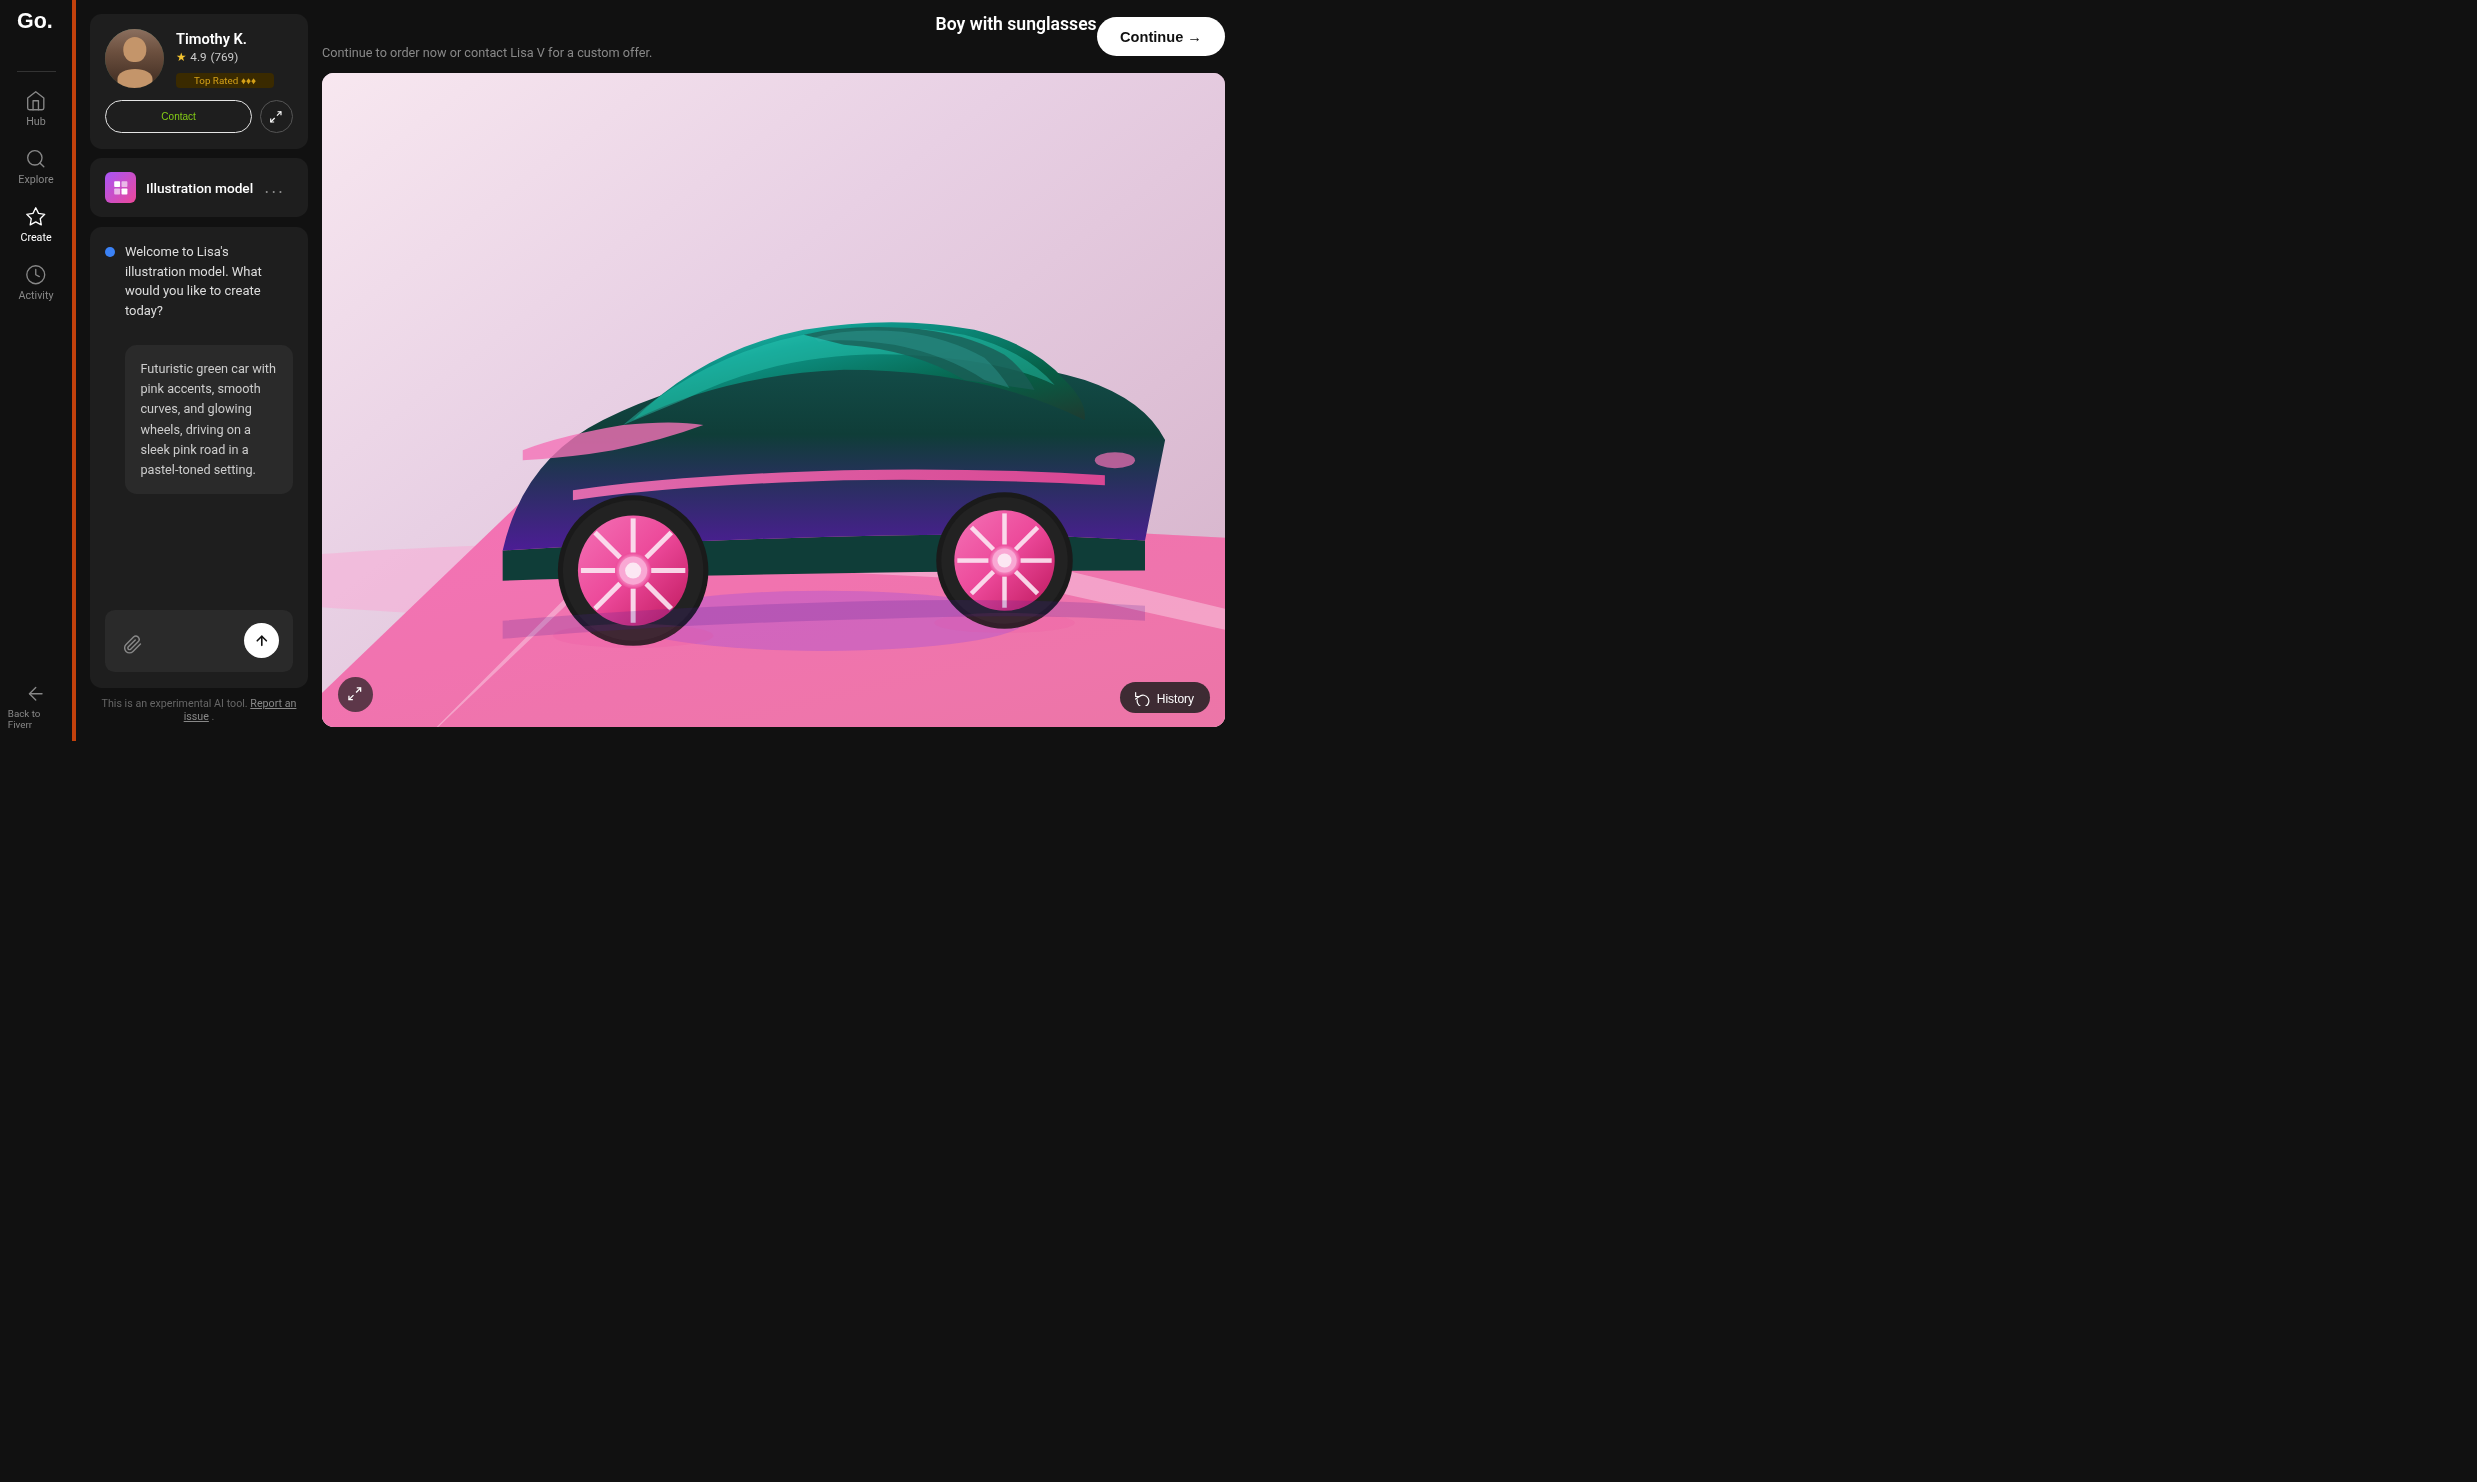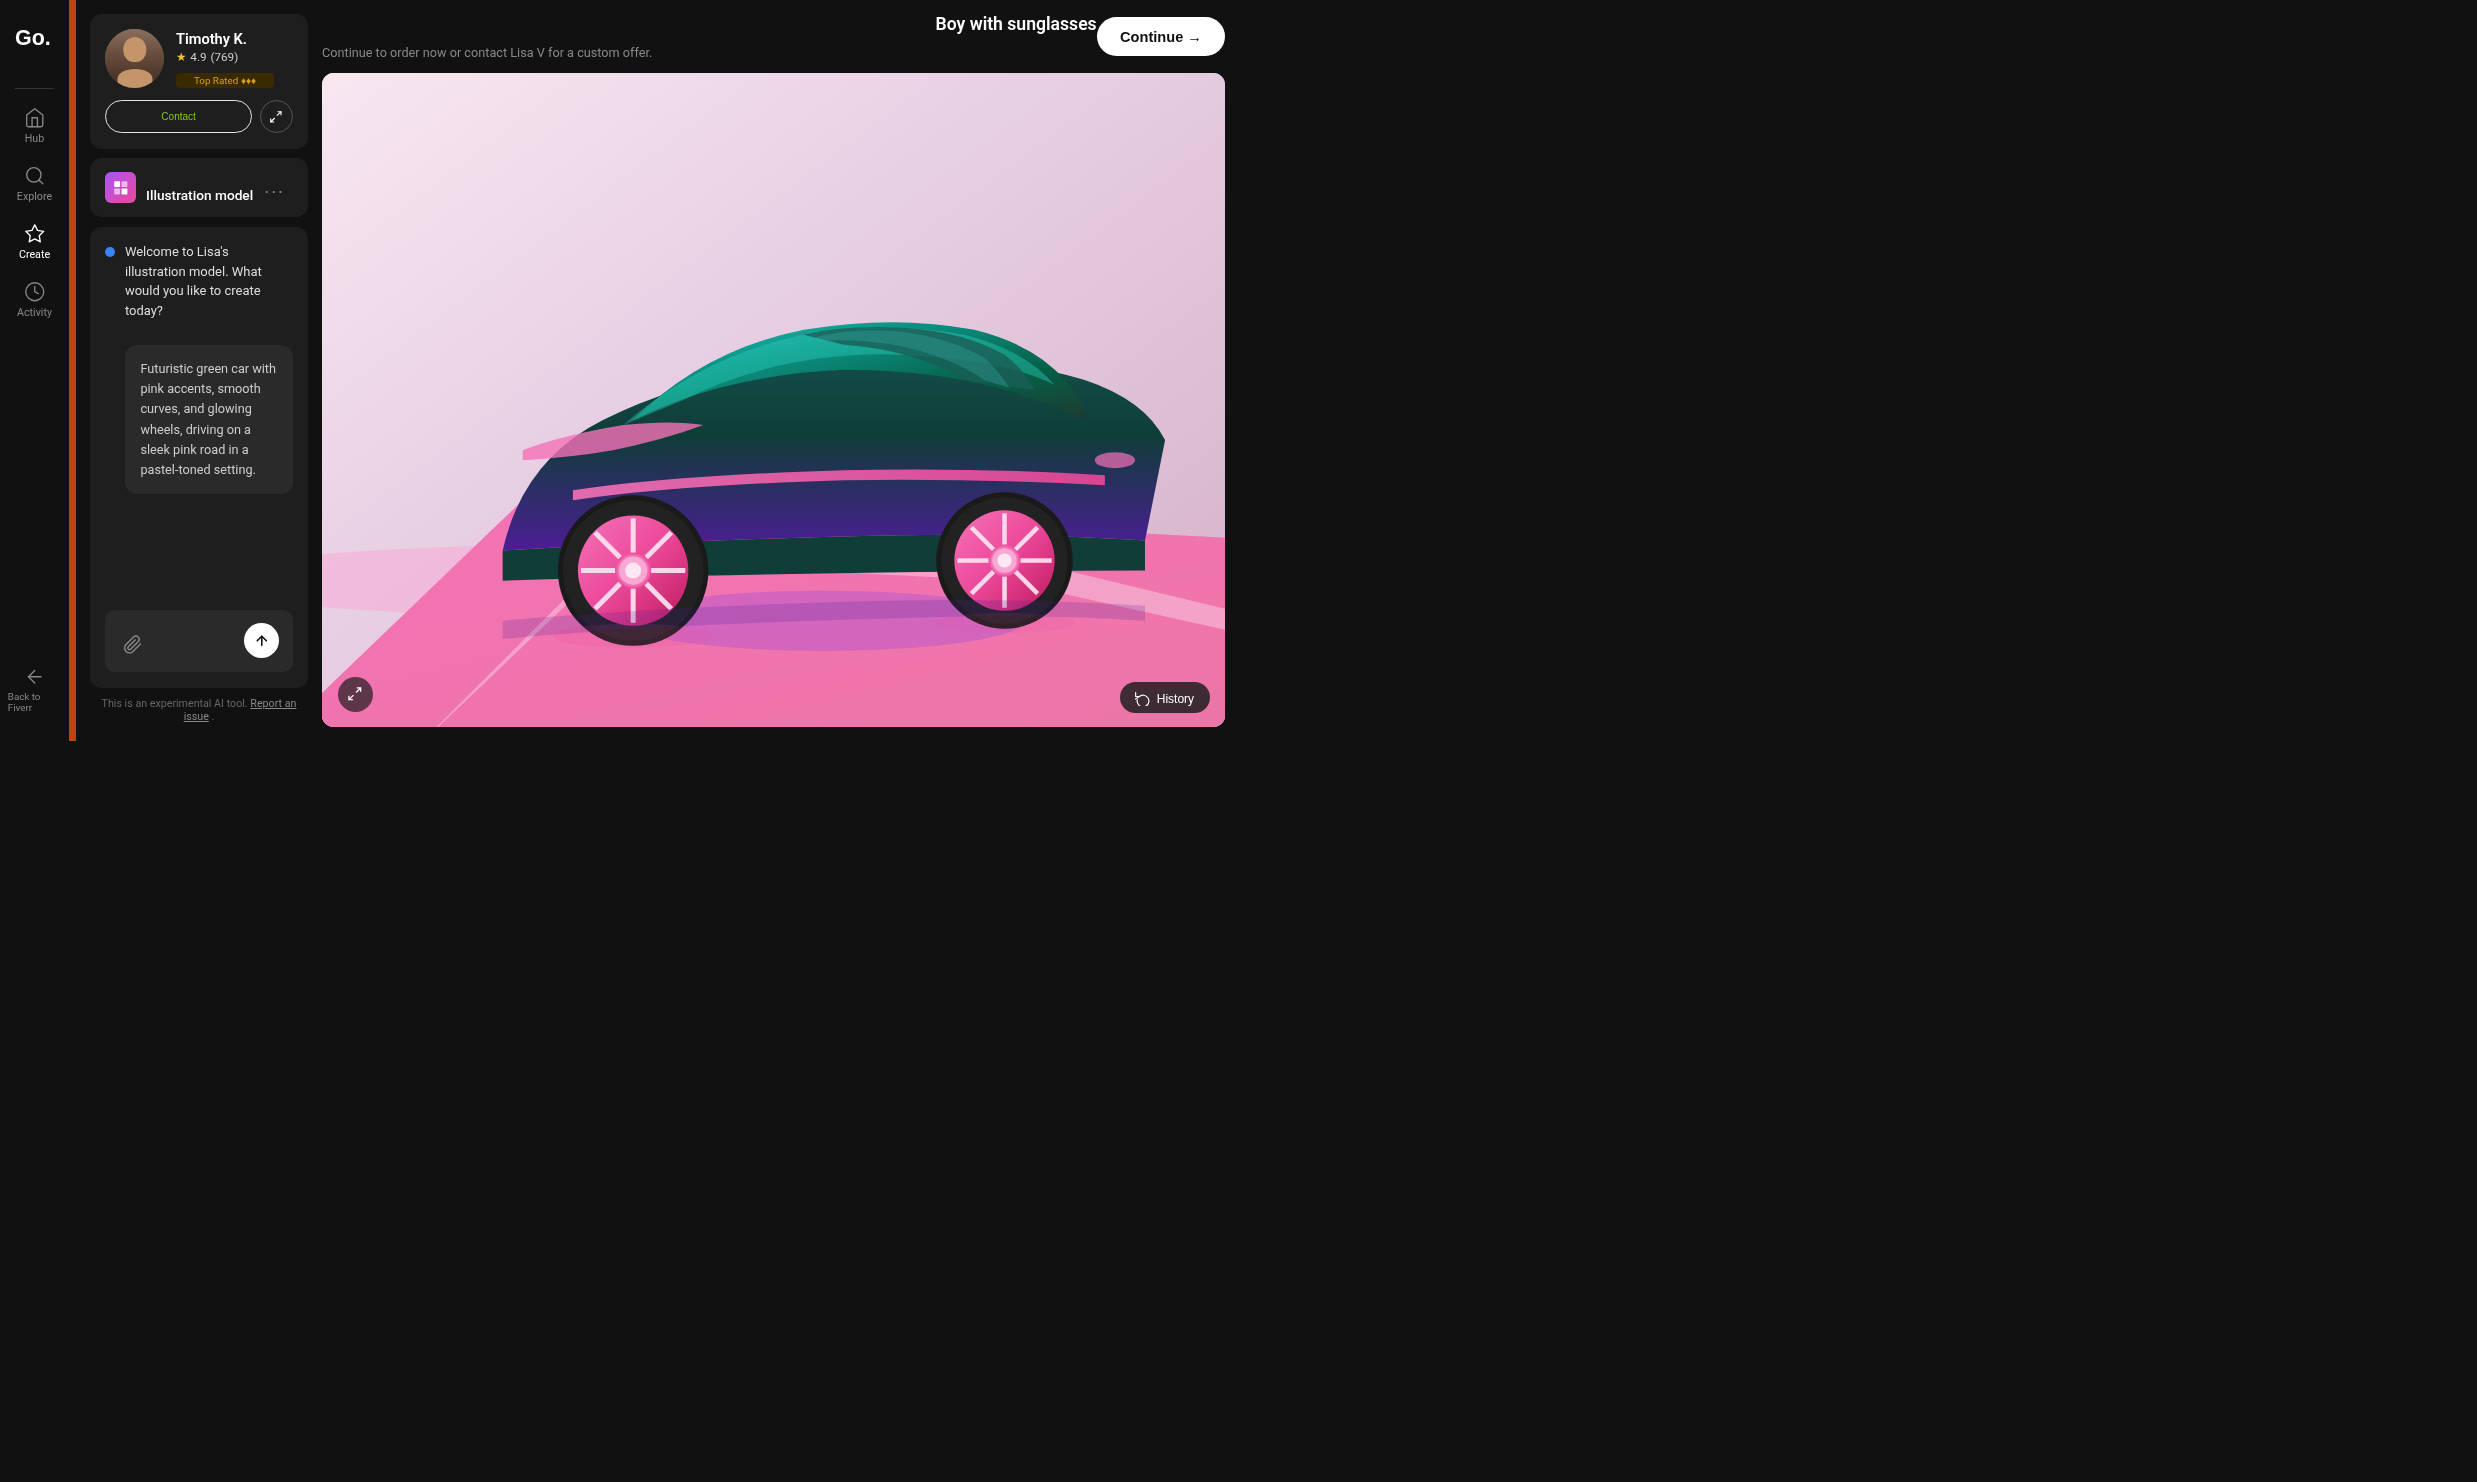--- a/index.html
+++ b/index.html
@@ -13,22 +13,22 @@
       display: flex;
     }
 
     
     .sidebar {
       width: 76px;
       background: #111111;
       display: flex;
       flex-direction: column;
       align-items: center;
-      padding: 18px 0;
-      border-right: 7px solid #c2410c;
+      padding: 1px 0;
+      border-right: 4px solid #c2410c;
       flex-shrink: 0;
     }
     .sidebar-logo {
       margin-bottom: 19.5px;
       padding: 7.8px;
     }
     .sidebar-logo svg {
       width: 39px;
       height: 23.4px;
     }
@@ -210,21 +210,21 @@
     .model-card {
       background: #1e1e1e;
       border-radius: 11.7px;
       padding: 13.7px 15.6px;
       display: flex;
       align-items: center;
       justify-content: space-between;
     }
     .model-info {
       display: flex;
-      align-items: flex-end;
+      align-items: center;
       gap: 9.8px;
     }
     .model-icon {
       width: 31px;
       height: 31px;
       border-radius: 5.9px;
       background: linear-gradient(135deg, #a855f7, #ec4899);
       display: flex;
       align-items: center;
       justify-content: center;

